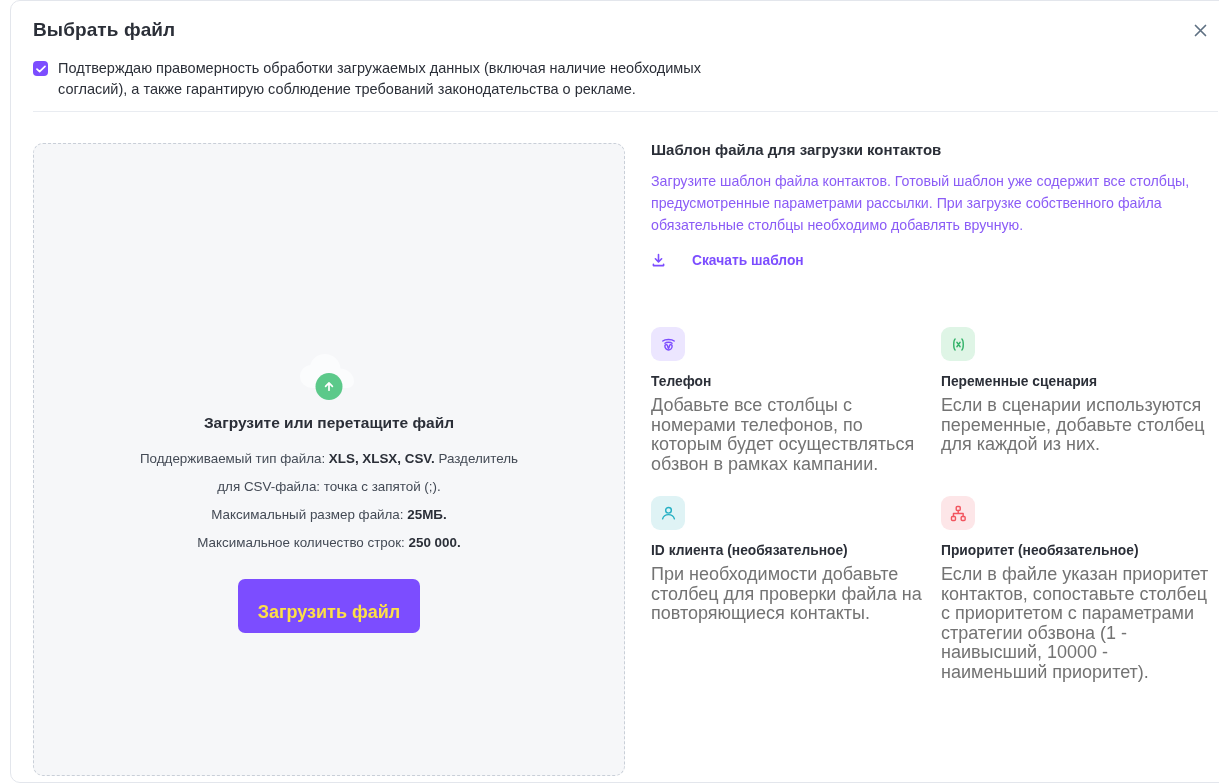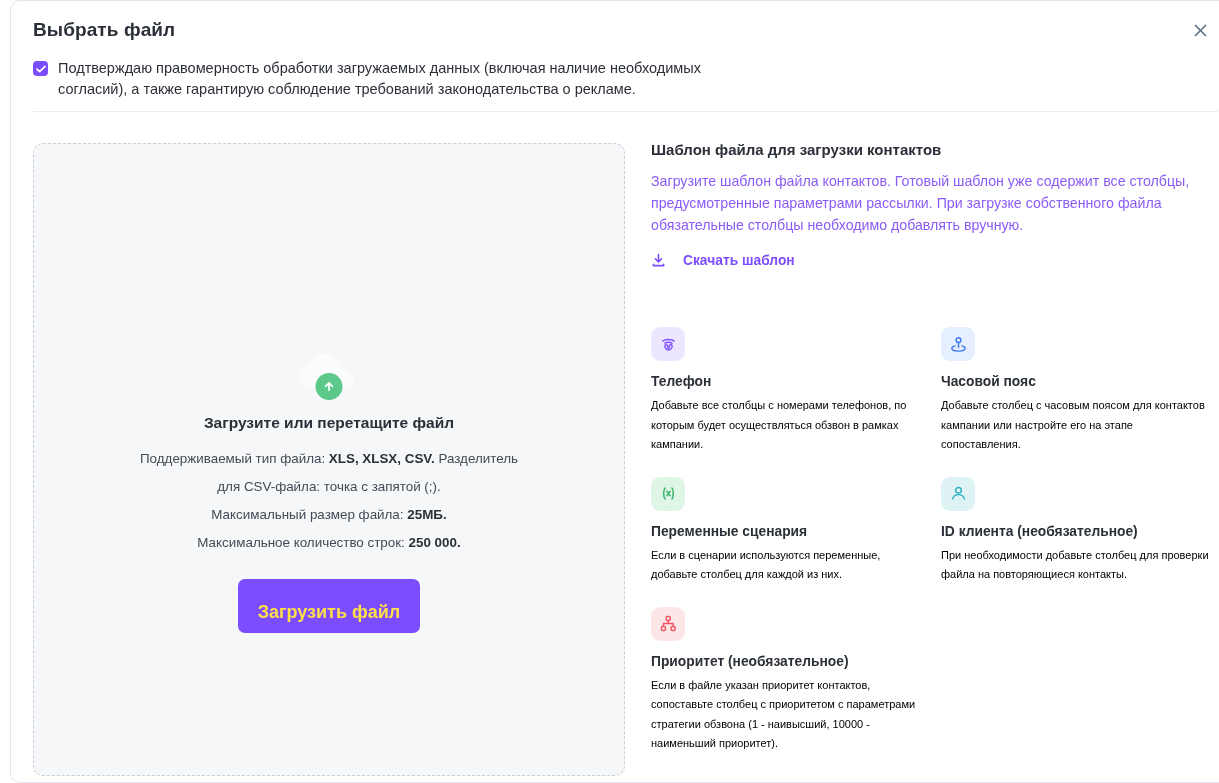--- a/index.html
+++ b/index.html
@@ -178,21 +178,21 @@
     font-size: 14.2px;
     line-height: 22px;
     color: #8b5cf6;
     max-width: 570px;
   }
   .side-desc .p2 { display: block; }
 
   .dl-link {
     display: inline-flex;
     align-items: flex-end;
-    gap: 17px;
+    gap: 26px;
     margin-top: 17px;
     color: #7c4dff;
     font-size: 13.8px;
     font-weight: 700;
     text-decoration: none;
     cursor: pointer;
   }
   .dl-link svg { display: block; }
 
   
@@ -218,23 +218,23 @@
   }
   .tile svg { display: block; }
 
   .cell-title {
     font-size: 13.8px;
     font-weight: 700;
     color: #2b2f38;
     margin-bottom: 7px;
   }
   .cell-desc {
-    font-size: 11px;
+    font-size: 18px;
     line-height: 19.5px;
-    color: #000000;
+    color: #737373;
     max-width: 272px;
   }
 </style>
 </head>
 <body>
 
 <div class="dialog">
 
   <div class="dlg-title">Выбрать файл</div>
 
@@ -309,31 +309,20 @@
         <svg width="19" height="19" viewBox="0 0 20 20" fill="none">
           <path d="M4 6.4 C6.4 4.1 13.6 4.1 16 6.4" stroke="#7c4dff" stroke-width="1.5" stroke-linecap="round"></path>
           <path d="M6.3 8.7 C7.8 7.3 12.2 7.3 13.7 8.7" stroke="#7c4dff" stroke-width="1.5" stroke-linecap="round"></path>
           <path d="M6.2 11.6 C6.2 10.6 7 10 8 10.2 C8.9 10.4 9.1 11.3 9.2 12.2 C9.3 13.1 9.4 14.2 10 14.2 C10.6 14.2 10.7 13.1 10.8 12.2 C10.9 11.3 11.1 10.4 12 10.2 C13 10 13.8 10.6 13.8 11.6 C13.8 13.8 12.1 15.8 10 15.8 C7.9 15.8 6.2 13.8 6.2 11.6 Z" stroke="#7c4dff" stroke-width="1.5" stroke-linejoin="round"></path>
         </svg>
       </div>
       <div class="cell-title">Телефон</div>
       <div class="cell-desc">Добавьте все столбцы с номерами телефонов, по которым будет осуществляться обзвон в рамках кампании.</div>
     </div>
 
-    <div class="cell">
-      <div class="tile" style="background:#e6effd">
-        <svg width="19" height="19" viewBox="0 0 20 20" fill="none">
-          <circle cx="10" cy="5.4" r="2.5" stroke="#3b7cf0" stroke-width="1.5"></circle>
-          <path d="M10 7.9 L10 13.2" stroke="#3b7cf0" stroke-width="1.5" stroke-linecap="round"></path>
-          <path d="M6.4 11.5 C4.3 12 3 12.9 3 14 C3 15.7 6.1 17 10 17 C13.9 17 17 15.7 17 14 C17 12.9 15.7 12 13.6 11.5" stroke="#3b7cf0" stroke-width="1.5" stroke-linecap="round"></path>
-        </svg>
-      </div>
-      <div class="cell-title">Часовой пояс</div>
-      <div class="cell-desc">Добавьте столбец с часовым поясом для контактов кампании или настройте его на этапе сопоставления.</div>
-    </div>
 
     <div class="cell">
       <div class="tile" style="background:#dff5e6">
         <svg width="19" height="19" viewBox="0 0 20 20" fill="none">
           <path d="M6.4 4.2 C4.5 6 4.5 14 6.4 15.8" stroke="#35b36a" stroke-width="1.5" stroke-linecap="round"></path>
           <path d="M13.6 4.2 C15.5 6 15.5 14 13.6 15.8" stroke="#35b36a" stroke-width="1.5" stroke-linecap="round"></path>
           <path d="M8.3 7.6 L11.7 12.4 M11.7 7.6 L8.3 12.4" stroke="#35b36a" stroke-width="1.5" stroke-linecap="round"></path>
         </svg>
       </div>
       <div class="cell-title">Переменные сценария</div>

